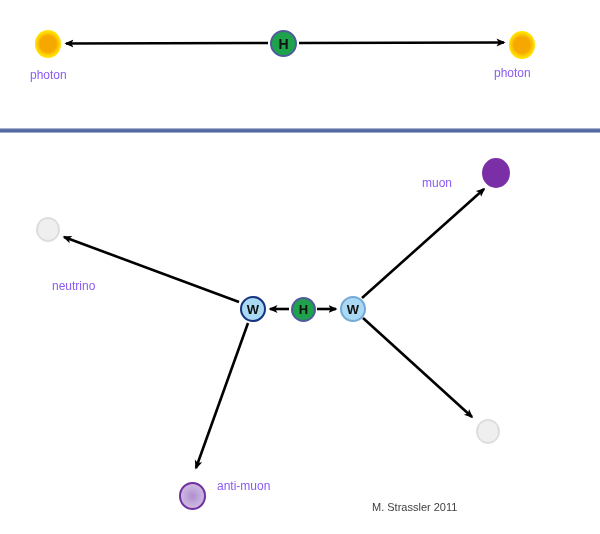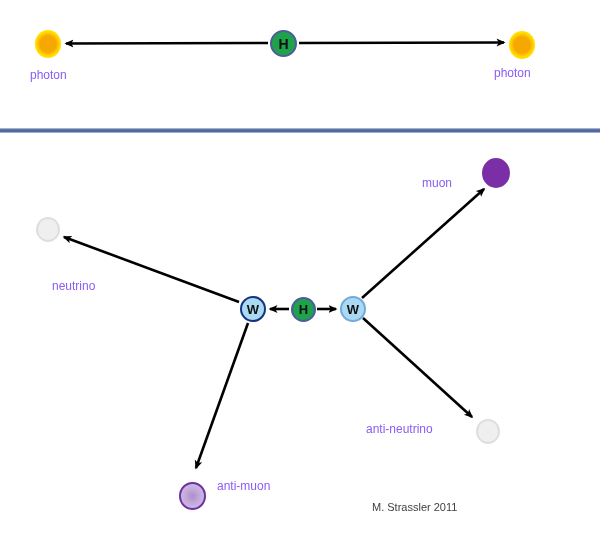--- a/index.html
+++ b/index.html
@@ -96,17 +96,16 @@
   <div class="node higgs higgs-bot">H</div>
   <div class="node wboson w-right">W</div>
 
   <div class="node muon"></div>
   <div class="node neutrino-node neutrino"></div>
   <div class="node neutrino-node anti-neutrino"></div>
   <div class="node anti-muon"></div>
 
   <div class="lbl lbl-muon">muon</div>
   <div class="lbl lbl-neutrino">neutrino</div>
-  <div class="lbl lbl-anti-neutrino">anti-neutrino</div>
   <div class="lbl lbl-anti-muon">anti-muon</div>
 
   <div class="credit">M. Strassler 2011</div>
 </div>
 
 </body></html>

